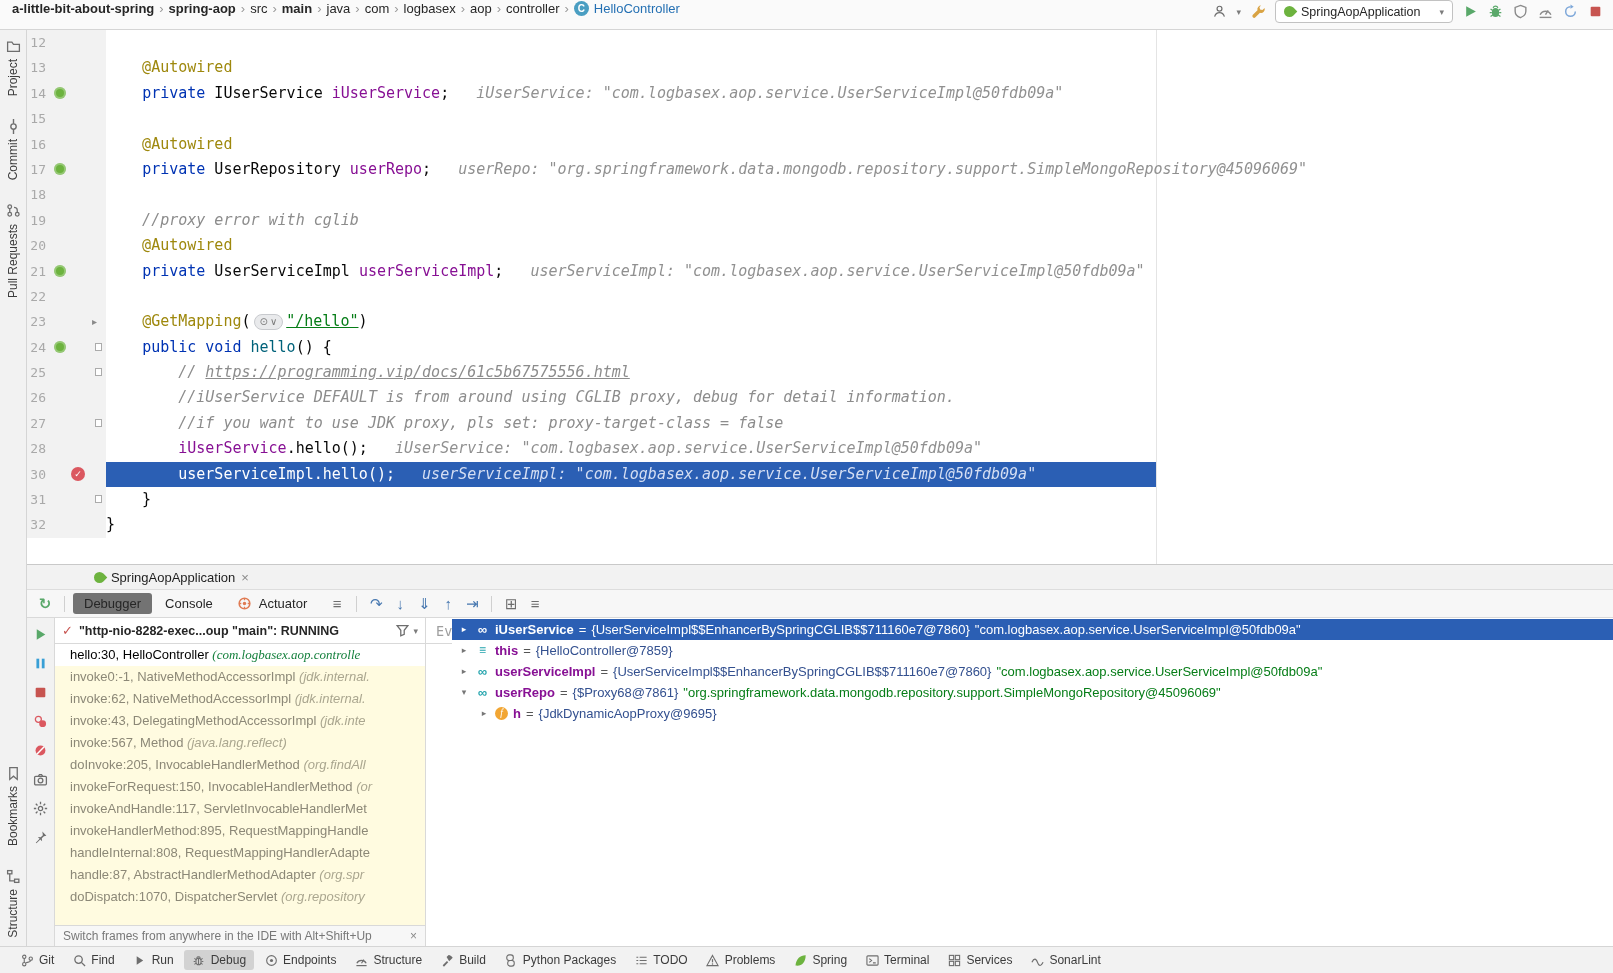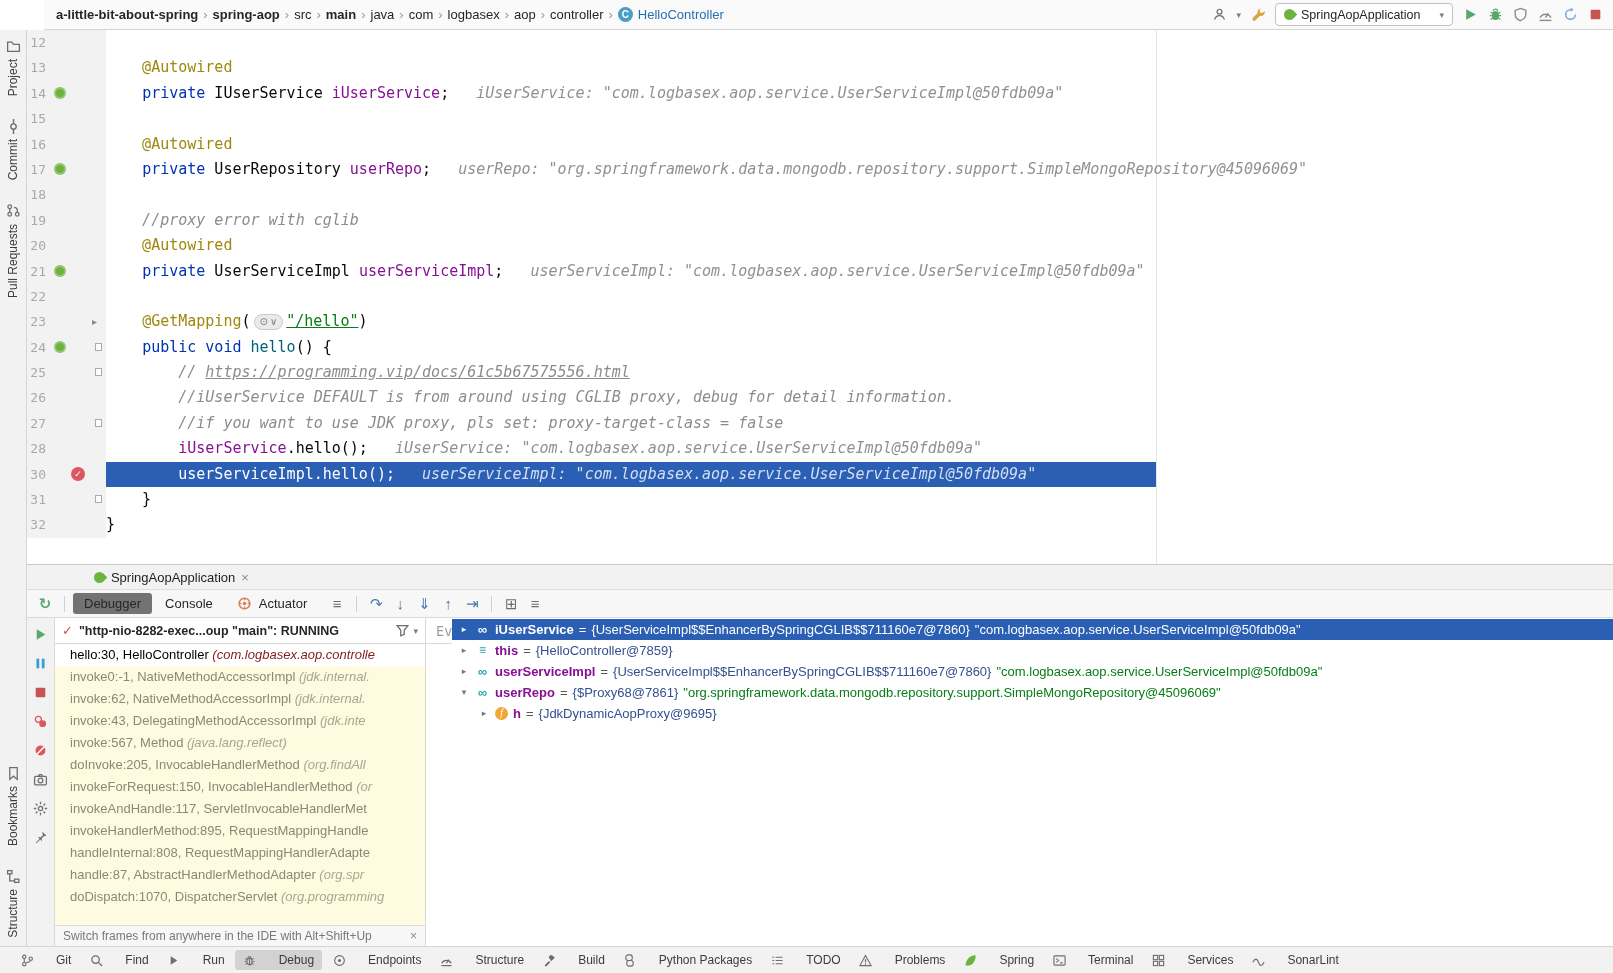--- a/index.html
+++ b/index.html
@@ -1,21 +1,21 @@
 <!DOCTYPE html>
 <html><head>
 <meta charset="utf-8">
 <style>
   *{margin:0;padding:0;box-sizing:border-box;}
   html,body{width:1613px;height:973px;overflow:hidden;}
   body{font-family:"Liberation Sans","DejaVu Sans",sans-serif;font-size:13px;color:#1e1e1e;background:#fff;}
   .app{width:1613px;height:973px;display:flex;flex-direction:column;background:#fff;}
 
   
-  .top-bar{flex:0 0 30px;height:30px;background:#FAFAFA;border-bottom:1px solid #D5D5D5;display:flex;align-items:center;padding:0 10px 0 8px;gap:6px;margin-left:44px;}
+  .top-bar{flex:0 0 30px;height:30px;background:#FAFAFA;border-bottom:1px solid #D5D5D5;display:flex;align-items:flex-start;padding:0 10px 0 8px;gap:6px;}
   .breadcrumbs{display:flex;align-items:center;gap:1px;flex:1;min-width:0;overflow:hidden;white-space:nowrap;}
   .crumb{padding:1px 4px;color:#262626;cursor:pointer;border-radius:3px;}
   .crumb.bold{font-weight:bold;}
   .crumb.class-crumb{color:#2470B3;display:inline-flex;align-items:center;gap:5px;}
   .crumb-sep{color:#9A9A9A;font-size:13px;}
   .class-badge{width:15px;height:15px;border-radius:50%;background:#4A9EC2;color:#fff;font-size:10px;font-weight:bold;display:inline-flex;align-items:center;justify-content:center;}
   .top-actions{display:flex;align-items:center;gap:9px;}
   .svg-icon{display:inline-flex;width:16px;height:16px;align-items:center;justify-content:center;cursor:pointer;}
   .svg-icon svg{width:15px;height:15px;}
   .mini-chev{color:#7c7c7c;font-size:9px;}
@@ -75,42 +75,42 @@
   .thread-row{flex:0 0 26px;height:26px;display:flex;align-items:center;gap:6px;padding:0 7px;border-bottom:1px solid #D9D9D9;background:#fff;overflow:hidden;}
   .thread-check{color:#C75450;font-weight:bold;}
   .thread-text{font-weight:bold;font-size:12.5px;color:#262626;white-space:nowrap;overflow:hidden;}
   .thread-right{margin-left:auto;display:flex;align-items:center;gap:3px;}
   .frames{flex:1;background:#FFFBE0;overflow:hidden;}
   .frame{height:22px;line-height:22px;padding:0 6px 0 15px;white-space:nowrap;overflow:hidden;cursor:pointer;font-size:13px;}
   .frame .floc{color:#8C8877;}
   .frame .fpkg{color:#AAA68F;font-style:italic;}
   .frame.current{background:#FFFFFF;}
   .frame.current .floc{color:#000;}
-  .frame.current .fpkg{color:#7f1d1d;}
+  .frame.current .fpkg{color:#15803d;font-family:Liberation Serif, serif;}
   .frames-hint{flex:0 0 21px;height:21px;background:#F7F7F7;border-top:1px solid #D9D9D9;display:flex;align-items:center;gap:6px;padding:0 8px;color:#787878;font-size:12px;white-space:nowrap;overflow:hidden;}
   .hint-close{margin-left:auto;color:#8A8A8A;cursor:pointer;}
   .vars-pane{flex:1;display:flex;flex-direction:row;min-width:0;}
   .eval-row{flex:0 0 26px;height:26px;border-bottom:1px solid #D9D9D9;display:flex;align-items:center;padding:0 10px;color:#9E9E9E;font-family:"DejaVu Sans Mono","Liberation Mono",monospace;font-size:13.5px;background:#fff;cursor:text;white-space:nowrap;overflow:hidden;}
   .vars{flex:1;background:#fff;overflow:hidden;padding-top:1px;}
   .var-row{height:21px;line-height:21px;display:flex;align-items:center;gap:5px;padding:0 6px;white-space:nowrap;overflow:hidden;cursor:pointer;font-size:13px;}
   .var-row.selected{background:#2B5FB4;}
   .var-chevron{width:12px;flex:0 0 12px;color:#777;font-size:9px;text-align:center;}
   .vi-watch{color:#24A4AD;font-weight:bold;font-size:13px;width:15px;text-align:center;}
   .vi-this{color:#24A4AD;font-weight:bold;font-size:12px;width:15px;text-align:center;}
   .vi-field{width:13px;height:13px;flex:0 0 13px;border-radius:50%;background:#F2A633;color:#fff;font-size:9.5px;font-style:italic;display:inline-flex;align-items:center;justify-content:center;font-family:"Liberation Serif",serif;}
   .var-name{font-weight:bold;color:#871094;}
   .var-eq{color:#555;}
   .var-obj{color:#33508F;}
   .var-str{color:#067D17;}
   .var-row.selected .var-name,.var-row.selected .var-eq,.var-row.selected .var-obj,
   .var-row.selected .var-str,.var-row.selected .var-chevron,.var-row.selected .vi-watch{color:#fff;}
 
   
   .status-bar{flex:0 0 27px;height:27px;background:#F2F2F2;border-top:1px solid #D5D5D5;display:flex;align-items:center;gap:2px;padding:0 12px;font-size:12px;color:#3C3C3C;}
-  .status-item{display:flex;align-items:center;gap:22px;padding:3px 8px;border-radius:3px;cursor:pointer;white-space:nowrap;}
+  .status-item{display:flex;align-items:center;gap:5px;padding:3px 8px;border-radius:3px;cursor:pointer;white-space:nowrap;}
   .status-item.active{background:#D2D2D2;}
   .status-item .svg-icon{width:14px;height:14px;}
   .status-item .svg-icon svg{width:13px;height:13px;}
 </style>
 </head>
 <body>
 
 <div class="app">
 
   <div class="top-bar">
@@ -490,21 +490,21 @@
                 <div class="frame"><span class="floc">invoke0:-1, NativeMethodAccessorImpl </span><span class="fpkg">(jdk.internal.</span></div>
                 <div class="frame"><span class="floc">invoke:62, NativeMethodAccessorImpl </span><span class="fpkg">(jdk.internal.</span></div>
                 <div class="frame"><span class="floc">invoke:43, DelegatingMethodAccessorImpl </span><span class="fpkg">(jdk.inte</span></div>
                 <div class="frame"><span class="floc">invoke:567, Method </span><span class="fpkg">(java.lang.reflect)</span></div>
                 <div class="frame"><span class="floc">doInvoke:205, InvocableHandlerMethod </span><span class="fpkg">(org.findAll</span></div>
                 <div class="frame"><span class="floc">invokeForRequest:150, InvocableHandlerMethod </span><span class="fpkg">(or</span></div>
                 <div class="frame"><span class="floc">invokeAndHandle:117, ServletInvocableHandlerMet</span><span class="fpkg"></span></div>
                 <div class="frame"><span class="floc">invokeHandlerMethod:895, RequestMappingHandle</span><span class="fpkg"></span></div>
                 <div class="frame"><span class="floc">handleInternal:808, RequestMappingHandlerAdapte</span><span class="fpkg"></span></div>
                 <div class="frame"><span class="floc">handle:87, AbstractHandlerMethodAdapter </span><span class="fpkg">(org.spr</span></div>
-                <div class="frame"><span class="floc">doDispatch:1070, DispatcherServlet </span><span class="fpkg">(org.programming</span></div>
+                <div class="frame"><span class="floc">doDispatch:1070, DispatcherServlet </span><span class="fpkg">(org.repository</span></div>
               </div>
             <div class="frames-hint">
               <span>Switch frames from anywhere in the IDE with Alt+Shift+Up</span>
               <span class="hint-close">×</span>
             </div>
           </div>
 
           <div class="vars-pane">
             <div class="eval-row">Evaluate expression (Enter) or add a watch (Ctrl+Shift+Enter)</div>
             <div class="vars" id="vars">

